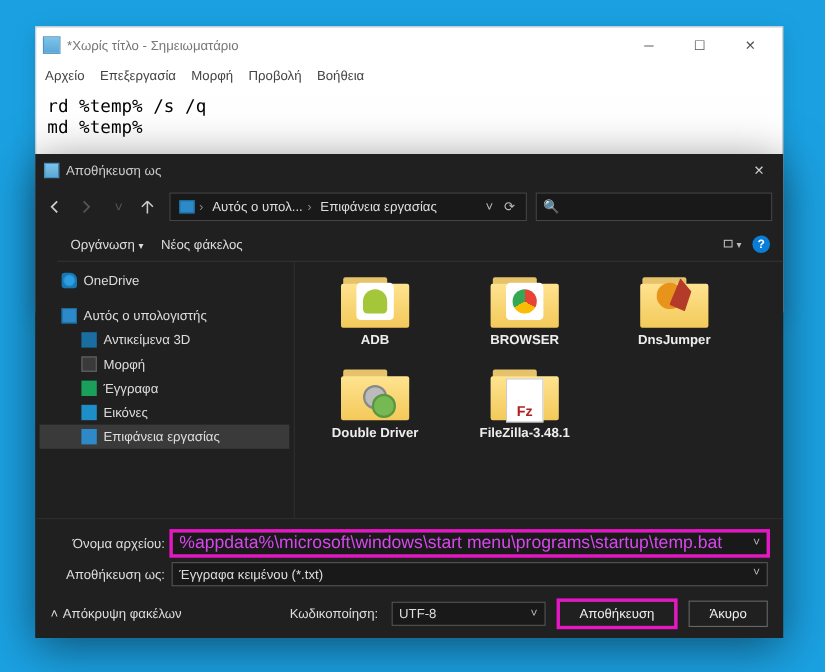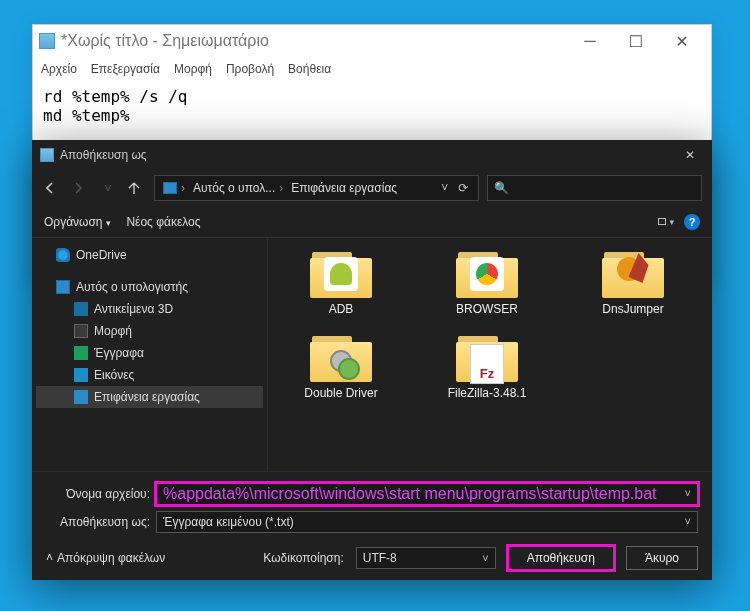--- a/index.html
+++ b/index.html
@@ -1,20 +1,20 @@
 <!DOCTYPE html>
 <html><head>
 <meta charset="utf-8">
 <style>
 * { margin: 0; padding: 0; box-sizing: border-box; font-family: "Segoe UI", Tahoma, sans-serif; }
 body { width: 750px; height: 611px; background: #1ba1e2; position: relative; overflow: hidden; }
 
 
 .notepad { position: absolute; left: 32px; top: 24px; width: 680px; height: 260px; background: #fff; border: 1px solid #ccc; box-shadow: 0 4px 20px rgba(0,0,0,0.15); }
-.notepad-titlebar { height: 32px; display: flex; align-items: center; padding: 0 6px; color: #777; font-size: 16px; }
+.notepad-titlebar { height: 32px; display: flex; align-items: center; padding: 0 6px; color: #777; font-size: 12px; }
 .notepad-titlebar .np-icon { width: 16px; height: 16px; margin-right: 6px; display: inline-block; background: linear-gradient(#7ec3e8,#5aa8d6); border: 1px solid #4a95c4; }
 .notepad-titlebar .np-title { flex: 1; }
 .np-winbtn { width: 46px; height: 28px; display: flex; align-items: center; justify-content: center; color: #555; }
 .notepad-menu { height: 24px; display: flex; align-items: center; padding: 0 8px; gap: 14px; font-size: 12px; color: #444; }
 .notepad-content { padding: 6px 10px; font-family: Consolas, monospace; font-size: 16px; color: #000; white-space: pre; }
 
 
 .saveas { position: absolute; left: 32px; top: 140px; width: 680px; height: 440px; background: #202020; color: #ddd; box-shadow: 0 8px 40px rgba(0,0,0,0.5); display: flex; flex-direction: column; }
 .sa-titlebar { height: 30px; display: flex; align-items: center; padding-left: 8px; color: #ccc; font-size: 12px; }
 .sa-titlebar .np-icon2 { width: 14px; height: 14px; margin-right: 6px; background: linear-gradient(#7ec3e8,#5aa8d6); border: 1px solid #4a95c4; }
@@ -24,21 +24,21 @@
 .nav-icon { color: #bbb; width: 20px; text-align: center; font-size: 13px; }
 .nav-icon svg { display:block; }
 .nav-disabled { color: #555; }
 .addressbar { flex: 1.1; height: 26px; background: #191919; border: 1px solid #444; display: flex; align-items: center; font-size: 12px; color: #ddd; padding: 0 4px; min-width: 0; }
 .addr-seg { display: flex; align-items: center; gap: 4px; padding: 0 4px; white-space: nowrap; overflow: hidden; text-overflow: ellipsis; }
 .addr-sep { color: #888; }
 .addr-pc-icon { width: 14px; height: 12px; background: #2d89c7; display:inline-block; border:1px solid #1a6da0; }
 .addr-dropdown { margin-left: auto; padding: 0 4px; color: #bbb; }
 .addr-refresh { padding: 0 6px; color:#bbb; }
 .searchbox { flex: 0.7; height: 26px; background: #191919; border: 1px solid #444; display: flex; align-items: center; padding: 0 6px; font-size: 12px; color: #888; gap: 6px; min-width: 0; white-space: nowrap; overflow: hidden; }
-.sa-toolbar { height: 32px; display: flex; align-items: center; padding: 0 12px; font-size: 12px; gap: 16px; border-bottom: 1px solid #333; }
+.sa-toolbar { height: 32px; display: flex; align-items: center; padding: 0 12px; font-size: 12px; gap: 16px; border-bottom: 1px solid #333; margin-left: 20px; }
 .sa-toolbar .right { margin-left: auto; display: flex; align-items: center; gap: 10px; }
 .mini-menu { display:flex; align-items:center; gap:3px; }
 .mini-box { width:8px; height:7px; border:1px solid #bbb; }
 .mini-caret { font-size:9px; color:#bbb; }
 .help-circle { width: 16px; height: 16px; border-radius: 50%; background: #0a7dd6; color: #fff; font-size: 11px; display: flex; align-items: center; justify-content: center; font-weight: bold; }
 
 .sa-body { flex: 1; display: flex; min-height: 0; }
 .sidebar { width: 236px; padding: 6px 4px; font-size: 12px; color: #ddd; border-right: 1px solid #2e2e2e; overflow: hidden; }
 .tree-item { display: flex; align-items: center; height: 22px; padding-left: 20px; gap: 6px; }
 .tree-item.indent { padding-left: 38px; }
@@ -47,21 +47,21 @@
 .ico-onedrive { background: radial-gradient(#2d9fe0 40%, #1777b3 60%); border-radius: 3px 6px 3px 3px; }
 .ico-yandex { background: #ffcc00; }
 .ico-pc { background:#2d89c7; border:1px solid #1a6da0; }
 .ico-3d { background:#1a6da0; }
 .ico-video { background:#3a3a3a; border:1px solid #666; }
 .ico-docs { background:#1aa05a; }
 .ico-images { background:#1d8ec7; }
 .ico-desktop { background:#2d89c7; }
 
 .filegrid { flex: 1; padding: 10px 6px; overflow: hidden; }
-.grid-row { display: flex; gap: 12px; }
+.grid-row { display: flex; gap: 2px; font-weight: bold; }
 .file-item { width: 134px; display: flex; flex-direction: column; align-items: center; }
 .folder-icon { width: 62px; height: 50px; position: relative; margin-bottom: 4px; }
 .folder-back { position: absolute; left: 2px; top: 4px; width: 40px; height: 10px; background: #e6c26a; border-radius: 2px 2px 0 0; }
 .folder-front { position: absolute; left: 0; top: 10px; width: 62px; height: 40px; background: linear-gradient(#ffe390,#f3c95a); border-radius: 2px; }
 .folder-overlay { position:absolute; left:50%; top:52%; transform:translate(-50%,-50%); width:34px; height:34px; border-radius:4px; display:flex; align-items:center; justify-content:center; font-size:11px; font-weight:bold; }
 .ov-android{ background:#fff; }
 .ov-android::after{ content:""; width:22px; height:22px; background:#a4c639; border-radius:50% 50% 4px 4px; display:block;}
 .ov-browser{ background:#fff; }
 .ov-browser::after{ content:""; width:22px; height:22px; background: conic-gradient(#e94335 0 120deg,#fbbc05 120deg 240deg,#34a853 240deg 360deg); border-radius:50%; display:block;}
 .ov-dns{ position:absolute; left:46%; top:46%; transform:translate(-50%,-50%); width:40px; height:40px; }

